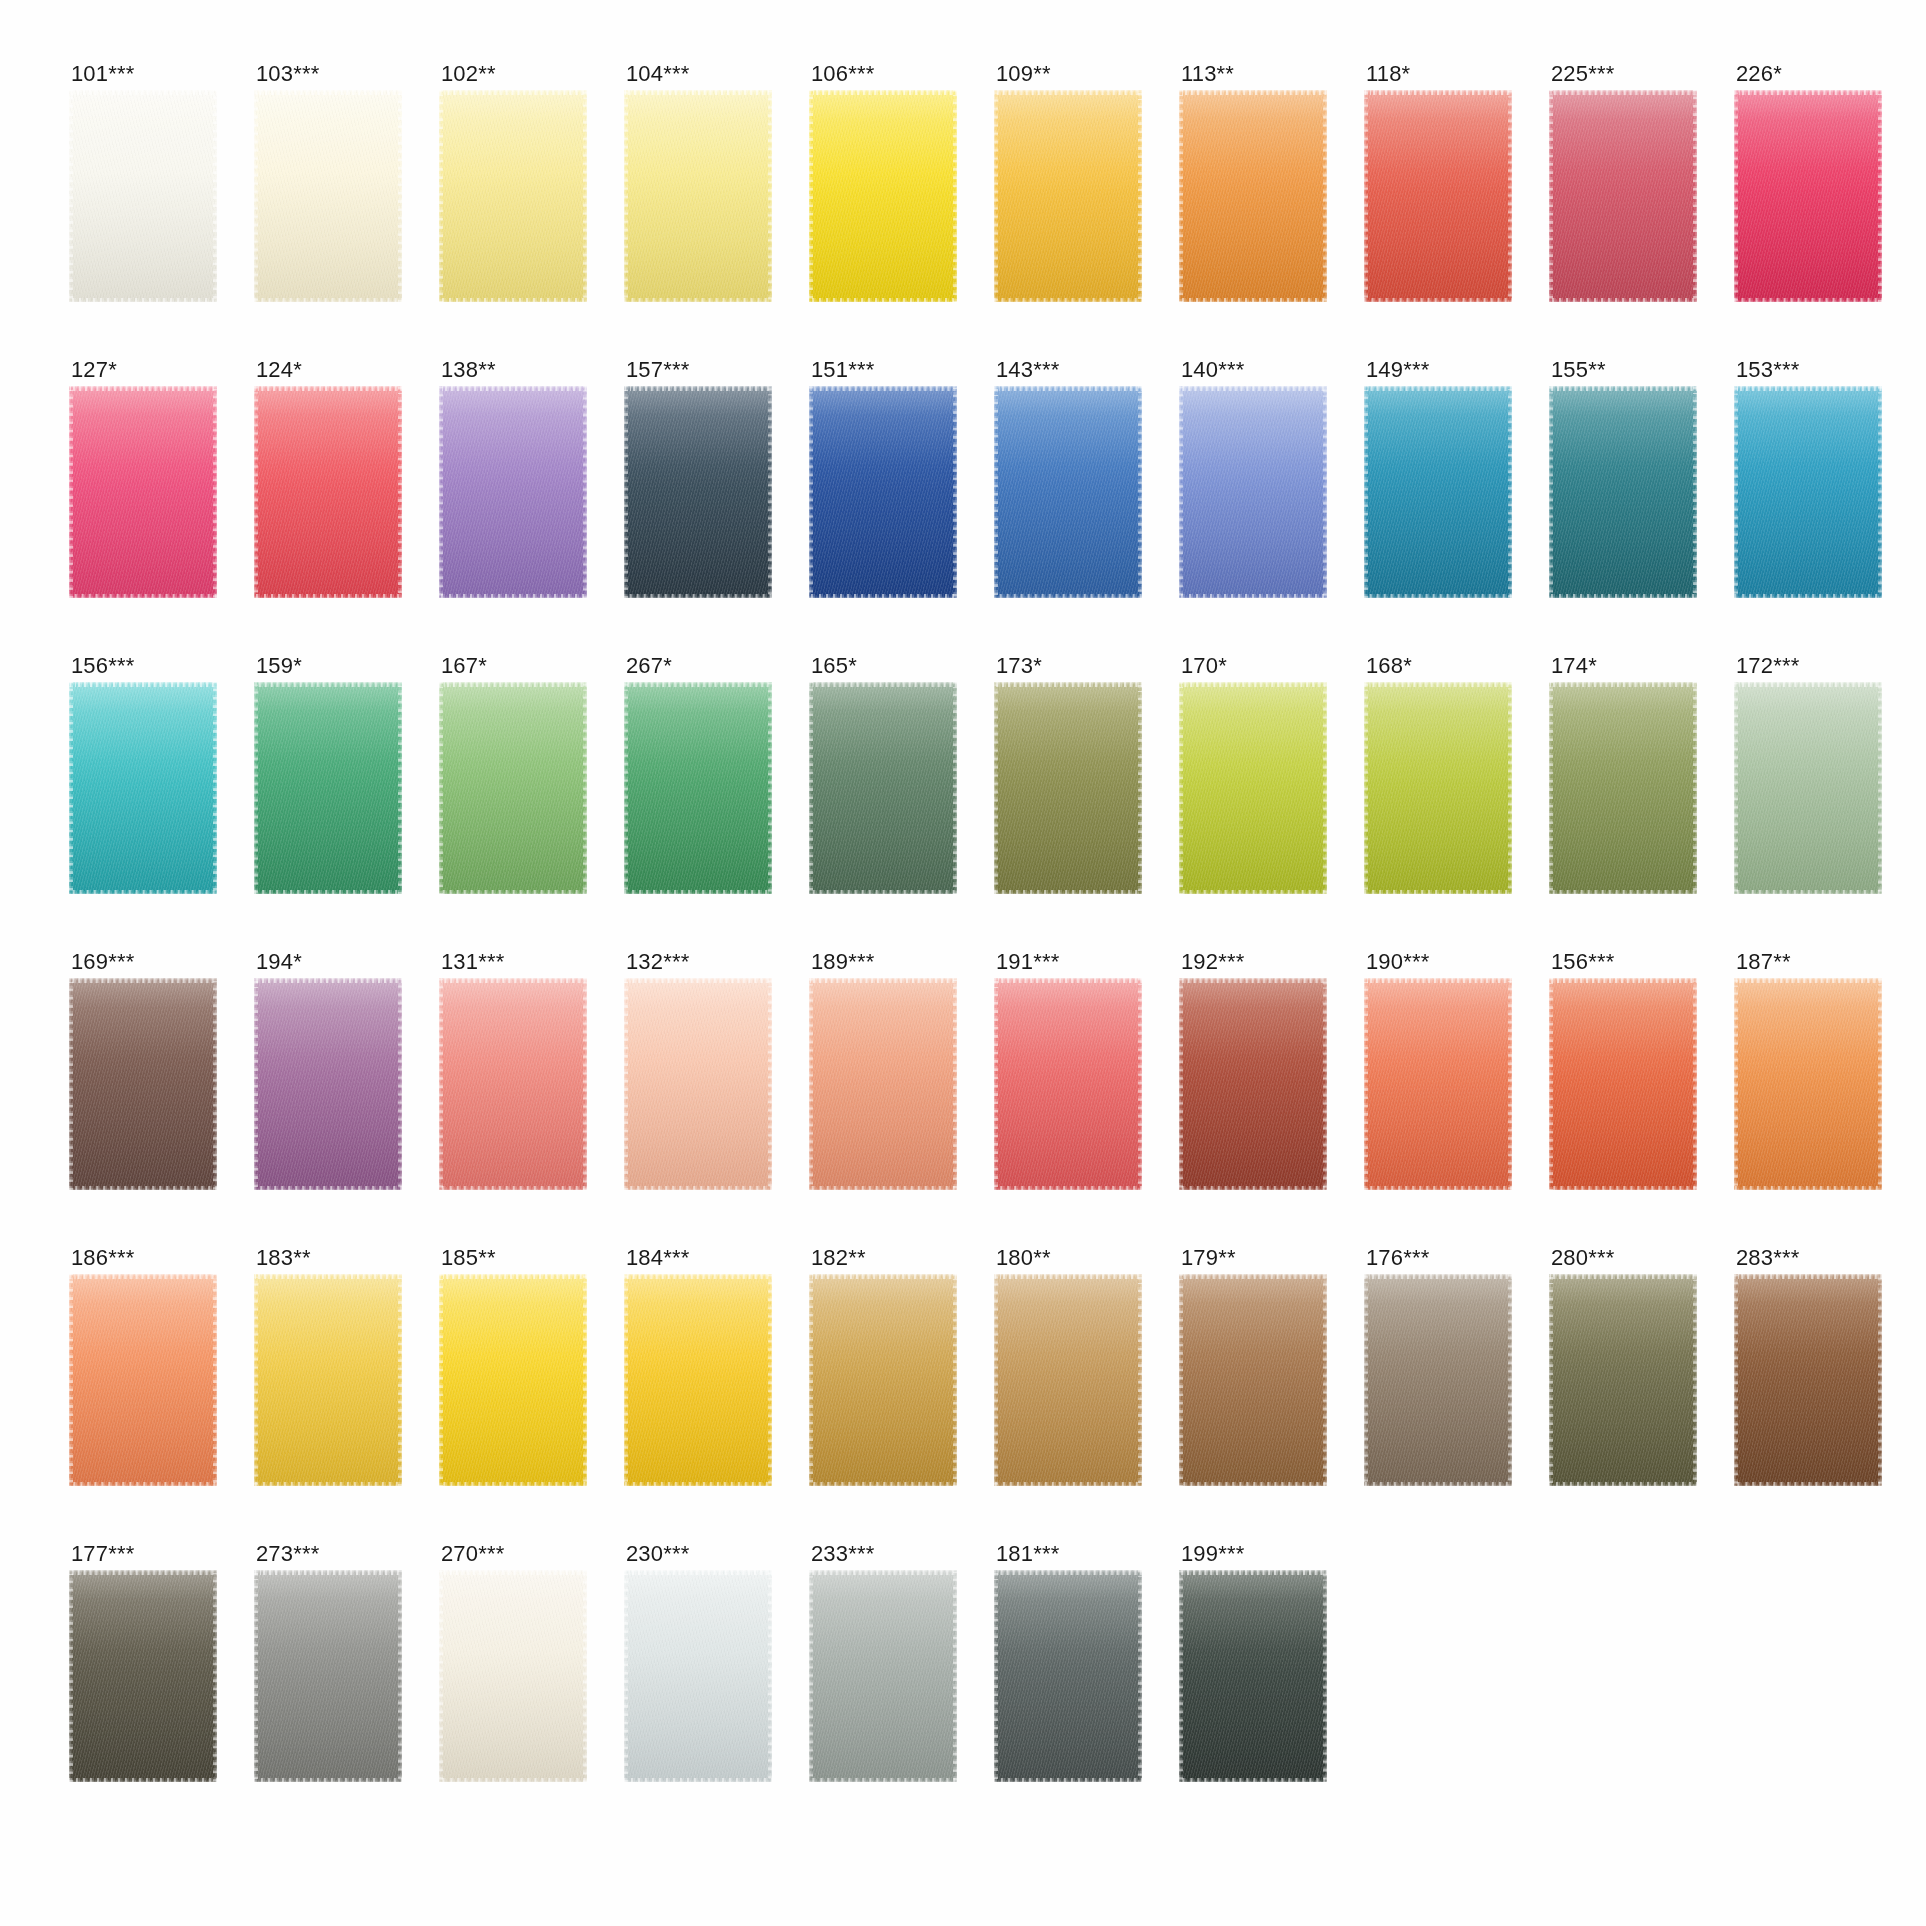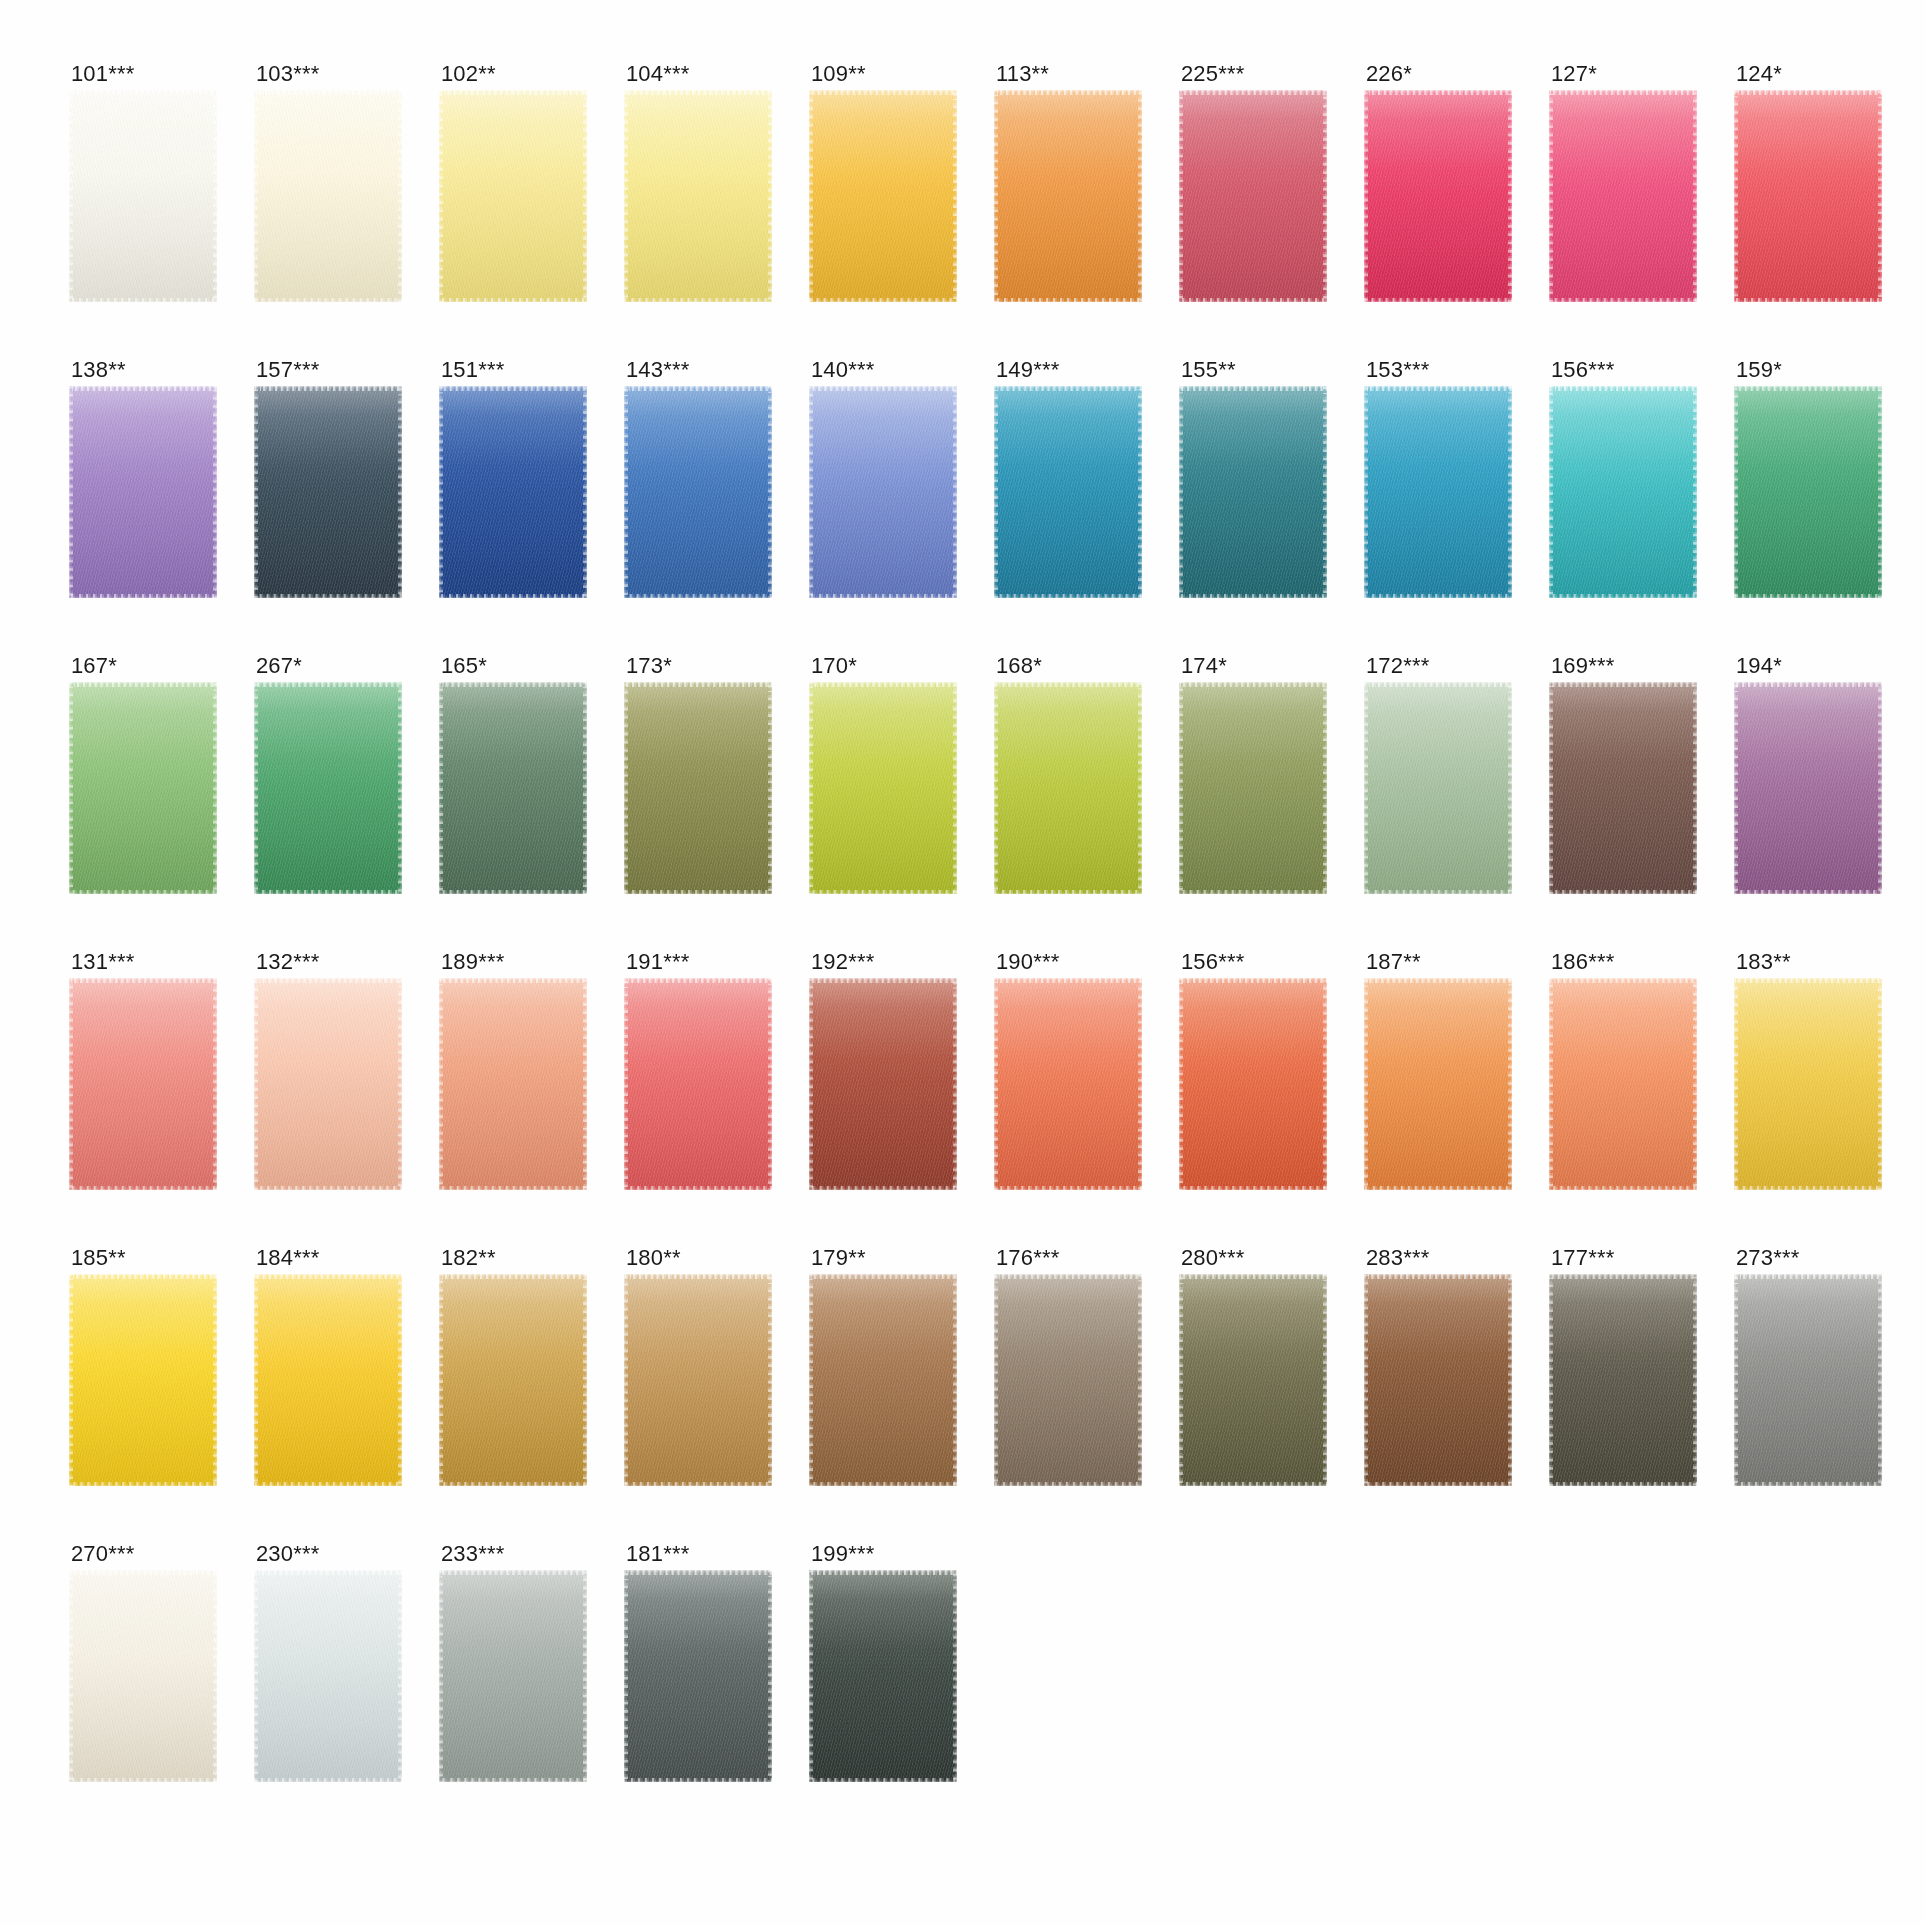--- a/index.html
+++ b/index.html
@@ -209,20 +209,36 @@
             <div class="grain2"></div>
             <div class="edge"></div>
             <div class="top-frazzle" style="background-position: 1.9px 0px;"></div>
             <div class="bot-frazzle" style="background-position: 4.5px 0px;"></div>
             <div class="left-frazzle" style="background-position: 0px 7.7px;"></div>
             <div class="right-frazzle" style="background-position: 0px 1.3px;"></div>
           </div>
         </div>
       </div>
       <div class="cell">
+        <div class="swatch-label">106***</div>
+        <div class="swatch-wrap">
+          <div class="swatch">
+            <div class="base" style="background: linear-gradient(rgb(251, 233, 94) 0%, rgb(248, 223, 44) 48%, rgb(243, 214, 17) 100%);"></div>
+            <div class="shade"></div>
+            <div class="grain" style="background-position: 1.9px 0.6px, 5.8px 4.5px, 3.9px 2.6px, 1.3px 5.1px;"></div>
+            <div class="grain2"></div>
+            <div class="edge"></div>
+            <div class="top-frazzle" style="background-position: 5.1px 0px;"></div>
+            <div class="bot-frazzle" style="background-position: 0px 0px;"></div>
+            <div class="left-frazzle" style="background-position: 0px 0px;"></div>
+            <div class="right-frazzle" style="background-position: 0px 5.1px;"></div>
+          </div>
+        </div>
+      </div>
+      <div class="cell">
         <div class="swatch-label">109**</div>
         <div class="swatch-wrap">
           <div class="swatch">
             <div class="base" style="background: linear-gradient(rgb(249, 210, 116) 0%, rgb(246, 194, 66) 48%, rgb(239, 181, 42) 100%);"></div>
             <div class="shade"></div>
             <div class="grain" style="background-position: 3.9px 1.9px, 1.9px 1.3px, 1.9px 4.5px, 5.8px 0.6px;"></div>
             <div class="grain2"></div>
             <div class="edge"></div>
             <div class="top-frazzle" style="background-position: 0.6px 0px;"></div>
             <div class="bot-frazzle" style="background-position: 4.5px 0px;"></div>
@@ -237,20 +253,36 @@
           <div class="swatch">
             <div class="base" style="background: linear-gradient(rgb(244, 176, 107) 0%, rgb(240, 154, 70) 48%, rgb(232, 138, 45) 100%);"></div>
             <div class="shade"></div>
             <div class="grain" style="background-position: 0px 3.2px, 5.1px 3.9px, 0px 1.3px, 1.9px 3.9px;"></div>
             <div class="grain2"></div>
             <div class="edge"></div>
             <div class="top-frazzle" style="background-position: 3.9px 0px;"></div>
             <div class="bot-frazzle" style="background-position: 0px 0px;"></div>
             <div class="left-frazzle" style="background-position: 0px 5.1px;"></div>
             <div class="right-frazzle" style="background-position: 0px 2.6px;"></div>
+          </div>
+        </div>
+      </div>
+      <div class="cell">
+        <div class="swatch-label">118*</div>
+        <div class="swatch-wrap">
+          <div class="swatch">
+            <div class="base" style="background: linear-gradient(rgb(237, 130, 116) 0%, rgb(231, 96, 79) 48%, rgb(222, 78, 60) 100%);"></div>
+            <div class="shade"></div>
+            <div class="grain" style="background-position: 1.9px 0px, 1.3px 0.6px, 3.9px 3.2px, 6.4px 7px;"></div>
+            <div class="grain2"></div>
+            <div class="edge"></div>
+            <div class="top-frazzle" style="background-position: 7px 0px;"></div>
+            <div class="bot-frazzle" style="background-position: 4.5px 0px;"></div>
+            <div class="left-frazzle" style="background-position: 0px 7.7px;"></div>
+            <div class="right-frazzle" style="background-position: 0px 6.4px;"></div>
           </div>
         </div>
       </div>
       <div class="cell">
         <div class="swatch-label">225***</div>
         <div class="swatch-wrap">
           <div class="swatch">
             <div class="base" style="background: linear-gradient(rgb(217, 112, 127) 0%, rgb(212, 89, 107) 48%, rgb(200, 74, 92) 100%);"></div>
             <div class="shade"></div>
             <div class="grain" style="background-position: 3.9px 1.3px, 4.5px 3.2px, 1.9px 0px, 2.6px 2.6px;"></div>

